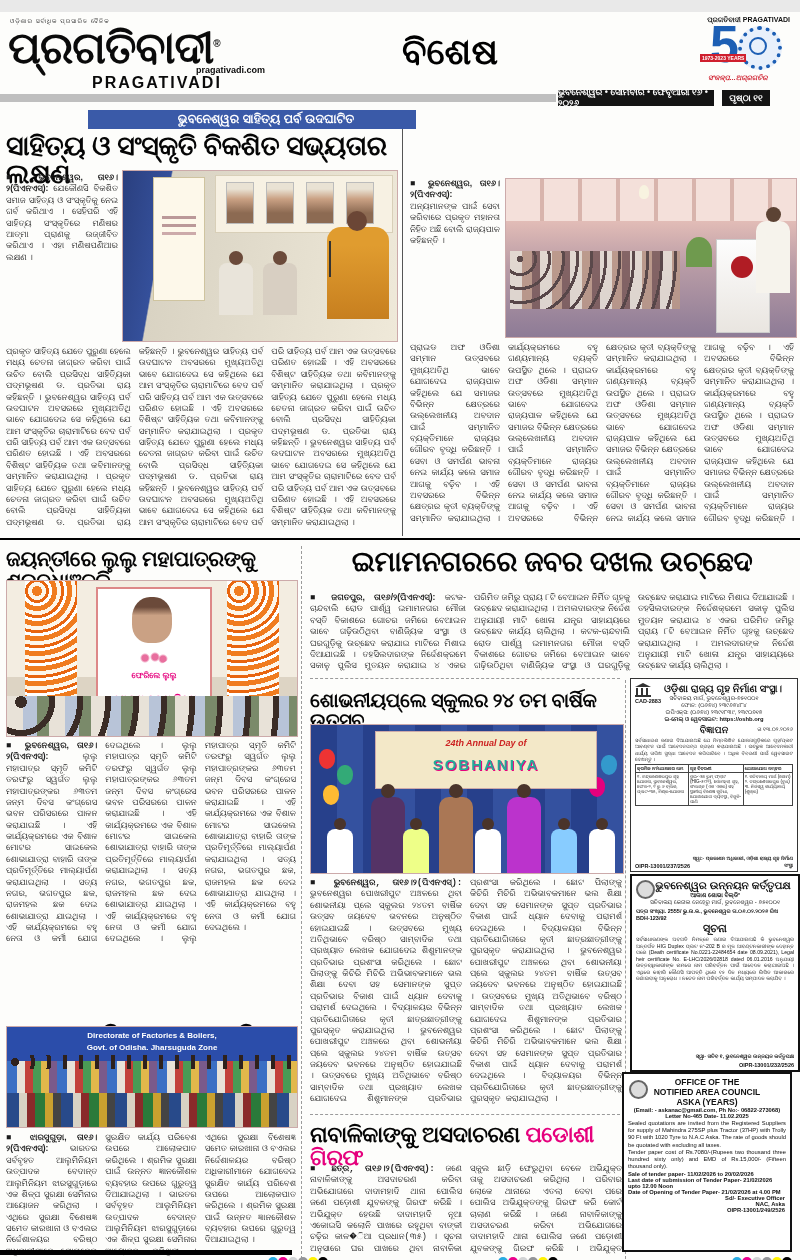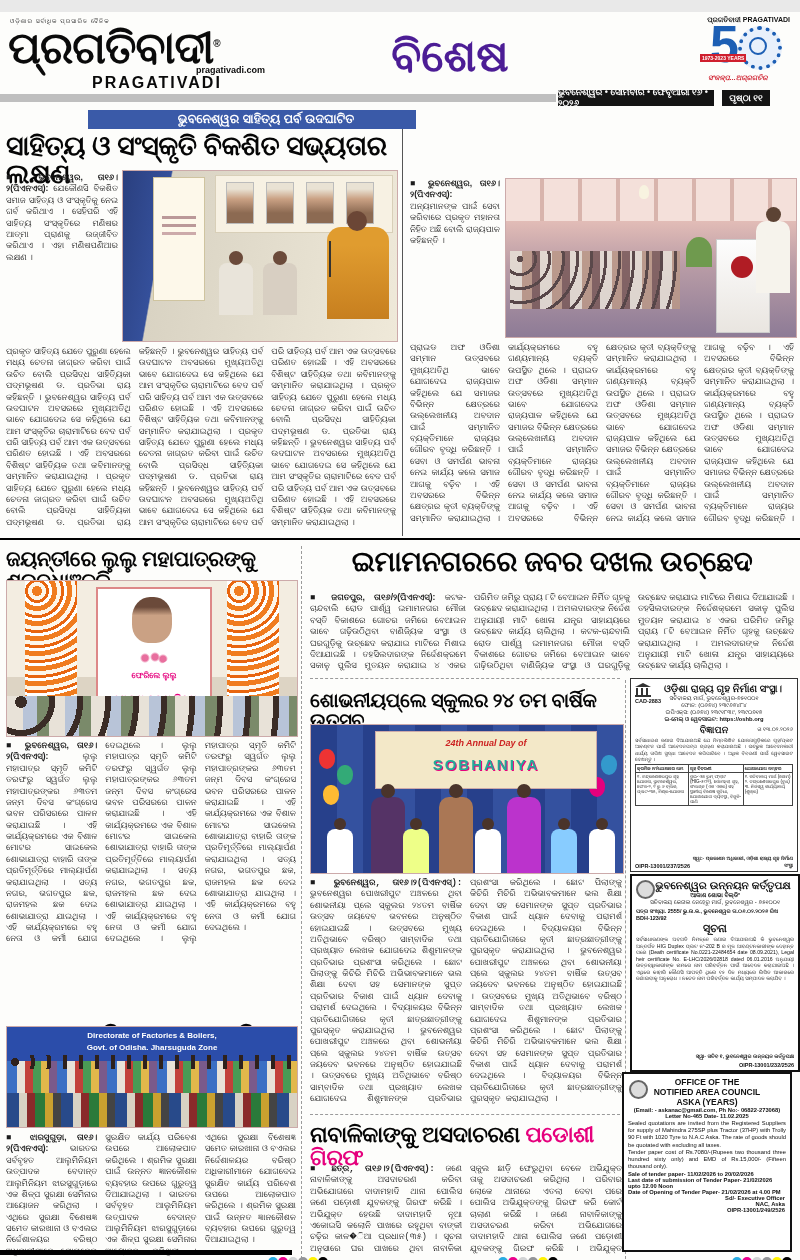--- a/index.html
+++ b/index.html
@@ -5,21 +5,21 @@
   html,body{margin:0;padding:0;background:#e9e9e9;}
   .page{position:relative;width:800px;height:1260px;margin:12px auto;background:#fdfdfb;
         font-family:"Liberation Sans","DejaVu Sans",sans-serif;color:#111;overflow:hidden;}
   .abs{position:absolute;}
   
   .tagline{font-size:6px;letter-spacing:1px;color:#222;}
   .logo-odia{font-size:44px;font-weight:bold;color:#0a0a0a;line-height:1;letter-spacing:-1px;}
   .logo-odia sup{font-size:10px;}
   .logo-latin{font-size:16px;font-weight:bold;letter-spacing:2px;color:#0a0a0a;}
   .website{font-size:9px;font-weight:bold;color:#0a0a0a;}
-  .section-title{font-size:44px;font-weight:bold;color:#4c1d95;text-align:center;line-height:1;}
+  .section-title{font-size:36px;font-weight:bold;color:#000000;text-align:center;line-height:1;}
   .gray-bar{background:#bfbfbf;}
   .black-strip{background:#141414;color:#fff;font-size:9px;font-weight:bold;
                display:flex;align-items:center;justify-content:center;}
   
   .anniv{width:92px;height:72px;}
   .anniv .mini{position:absolute;right:2px;top:0;font-size:7px;font-weight:bold;line-height:1;}
   .anniv .five{position:absolute;left:10px;top:2px;font-size:52px;font-weight:bold;color:#1d5fb4;line-height:1;}
   .anniv .zero{position:absolute;left:38px;top:10px;width:36px;height:36px;border-radius:50%;
                border:4px dotted #1d5fb4;background:#e8f0fb;}
   .anniv .zero-core{position:absolute;left:49px;top:21px;width:14px;height:14px;border-radius:50%;border:2px solid #1d5fb4;}

